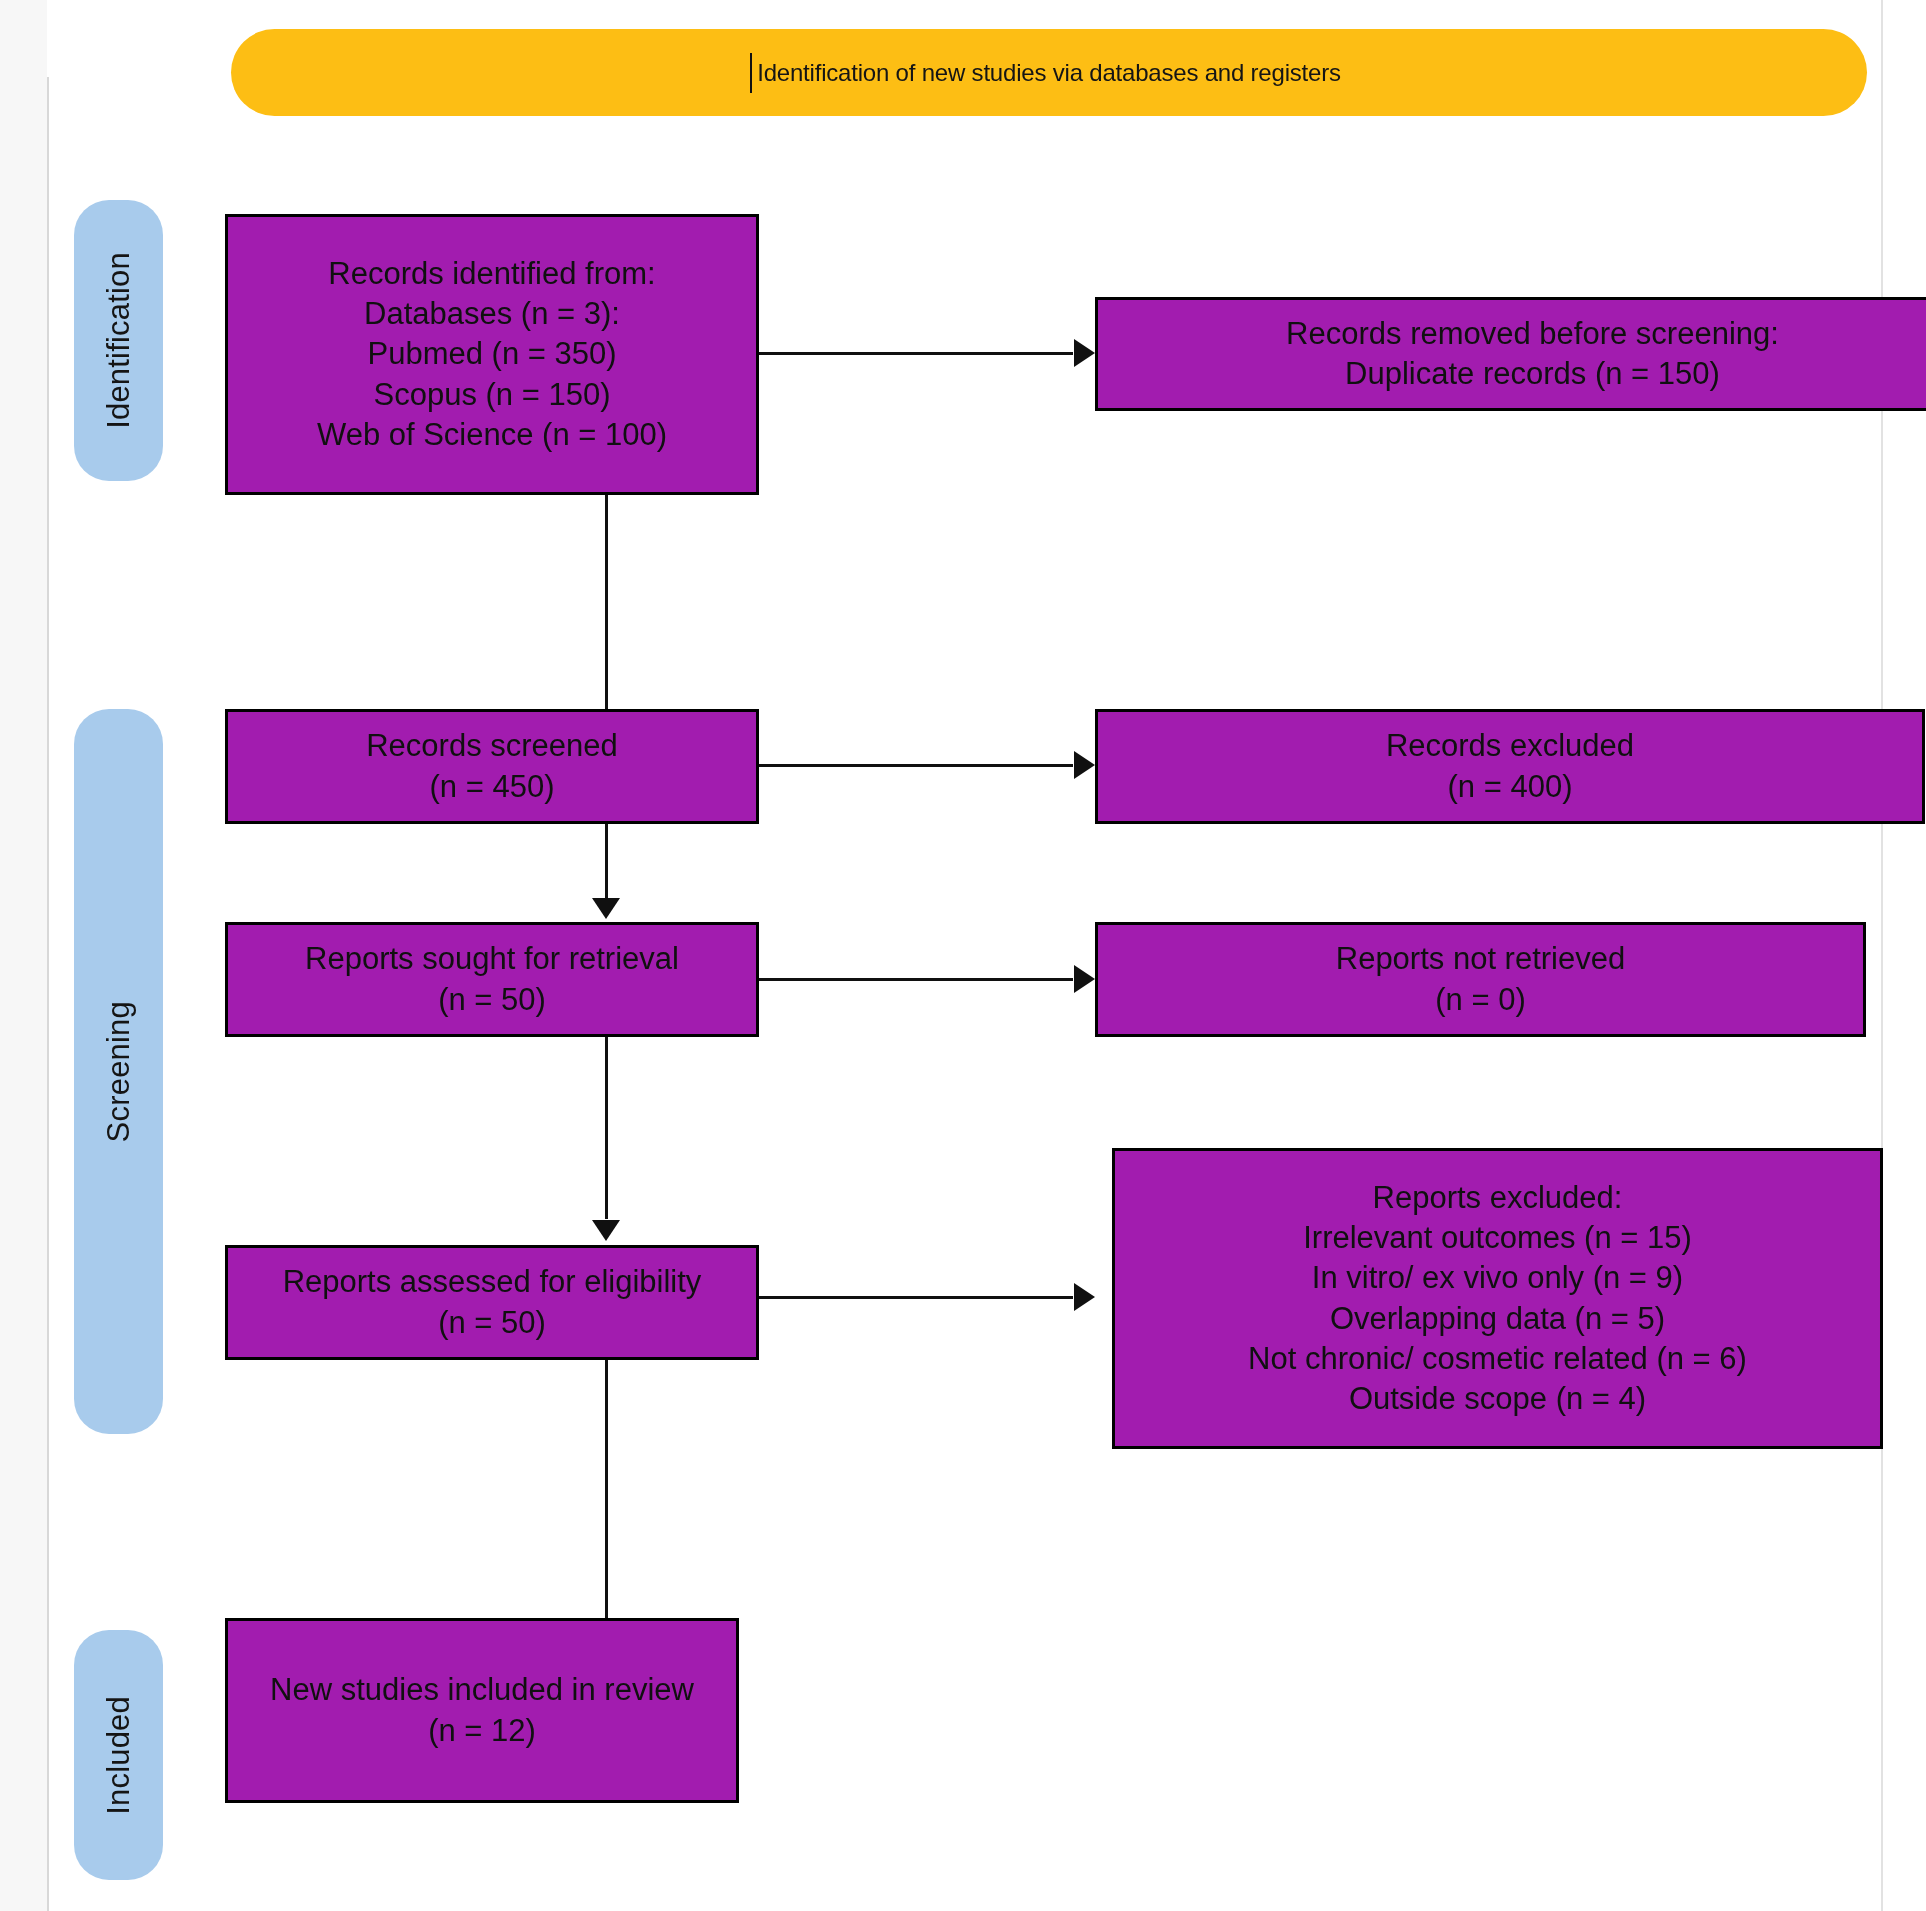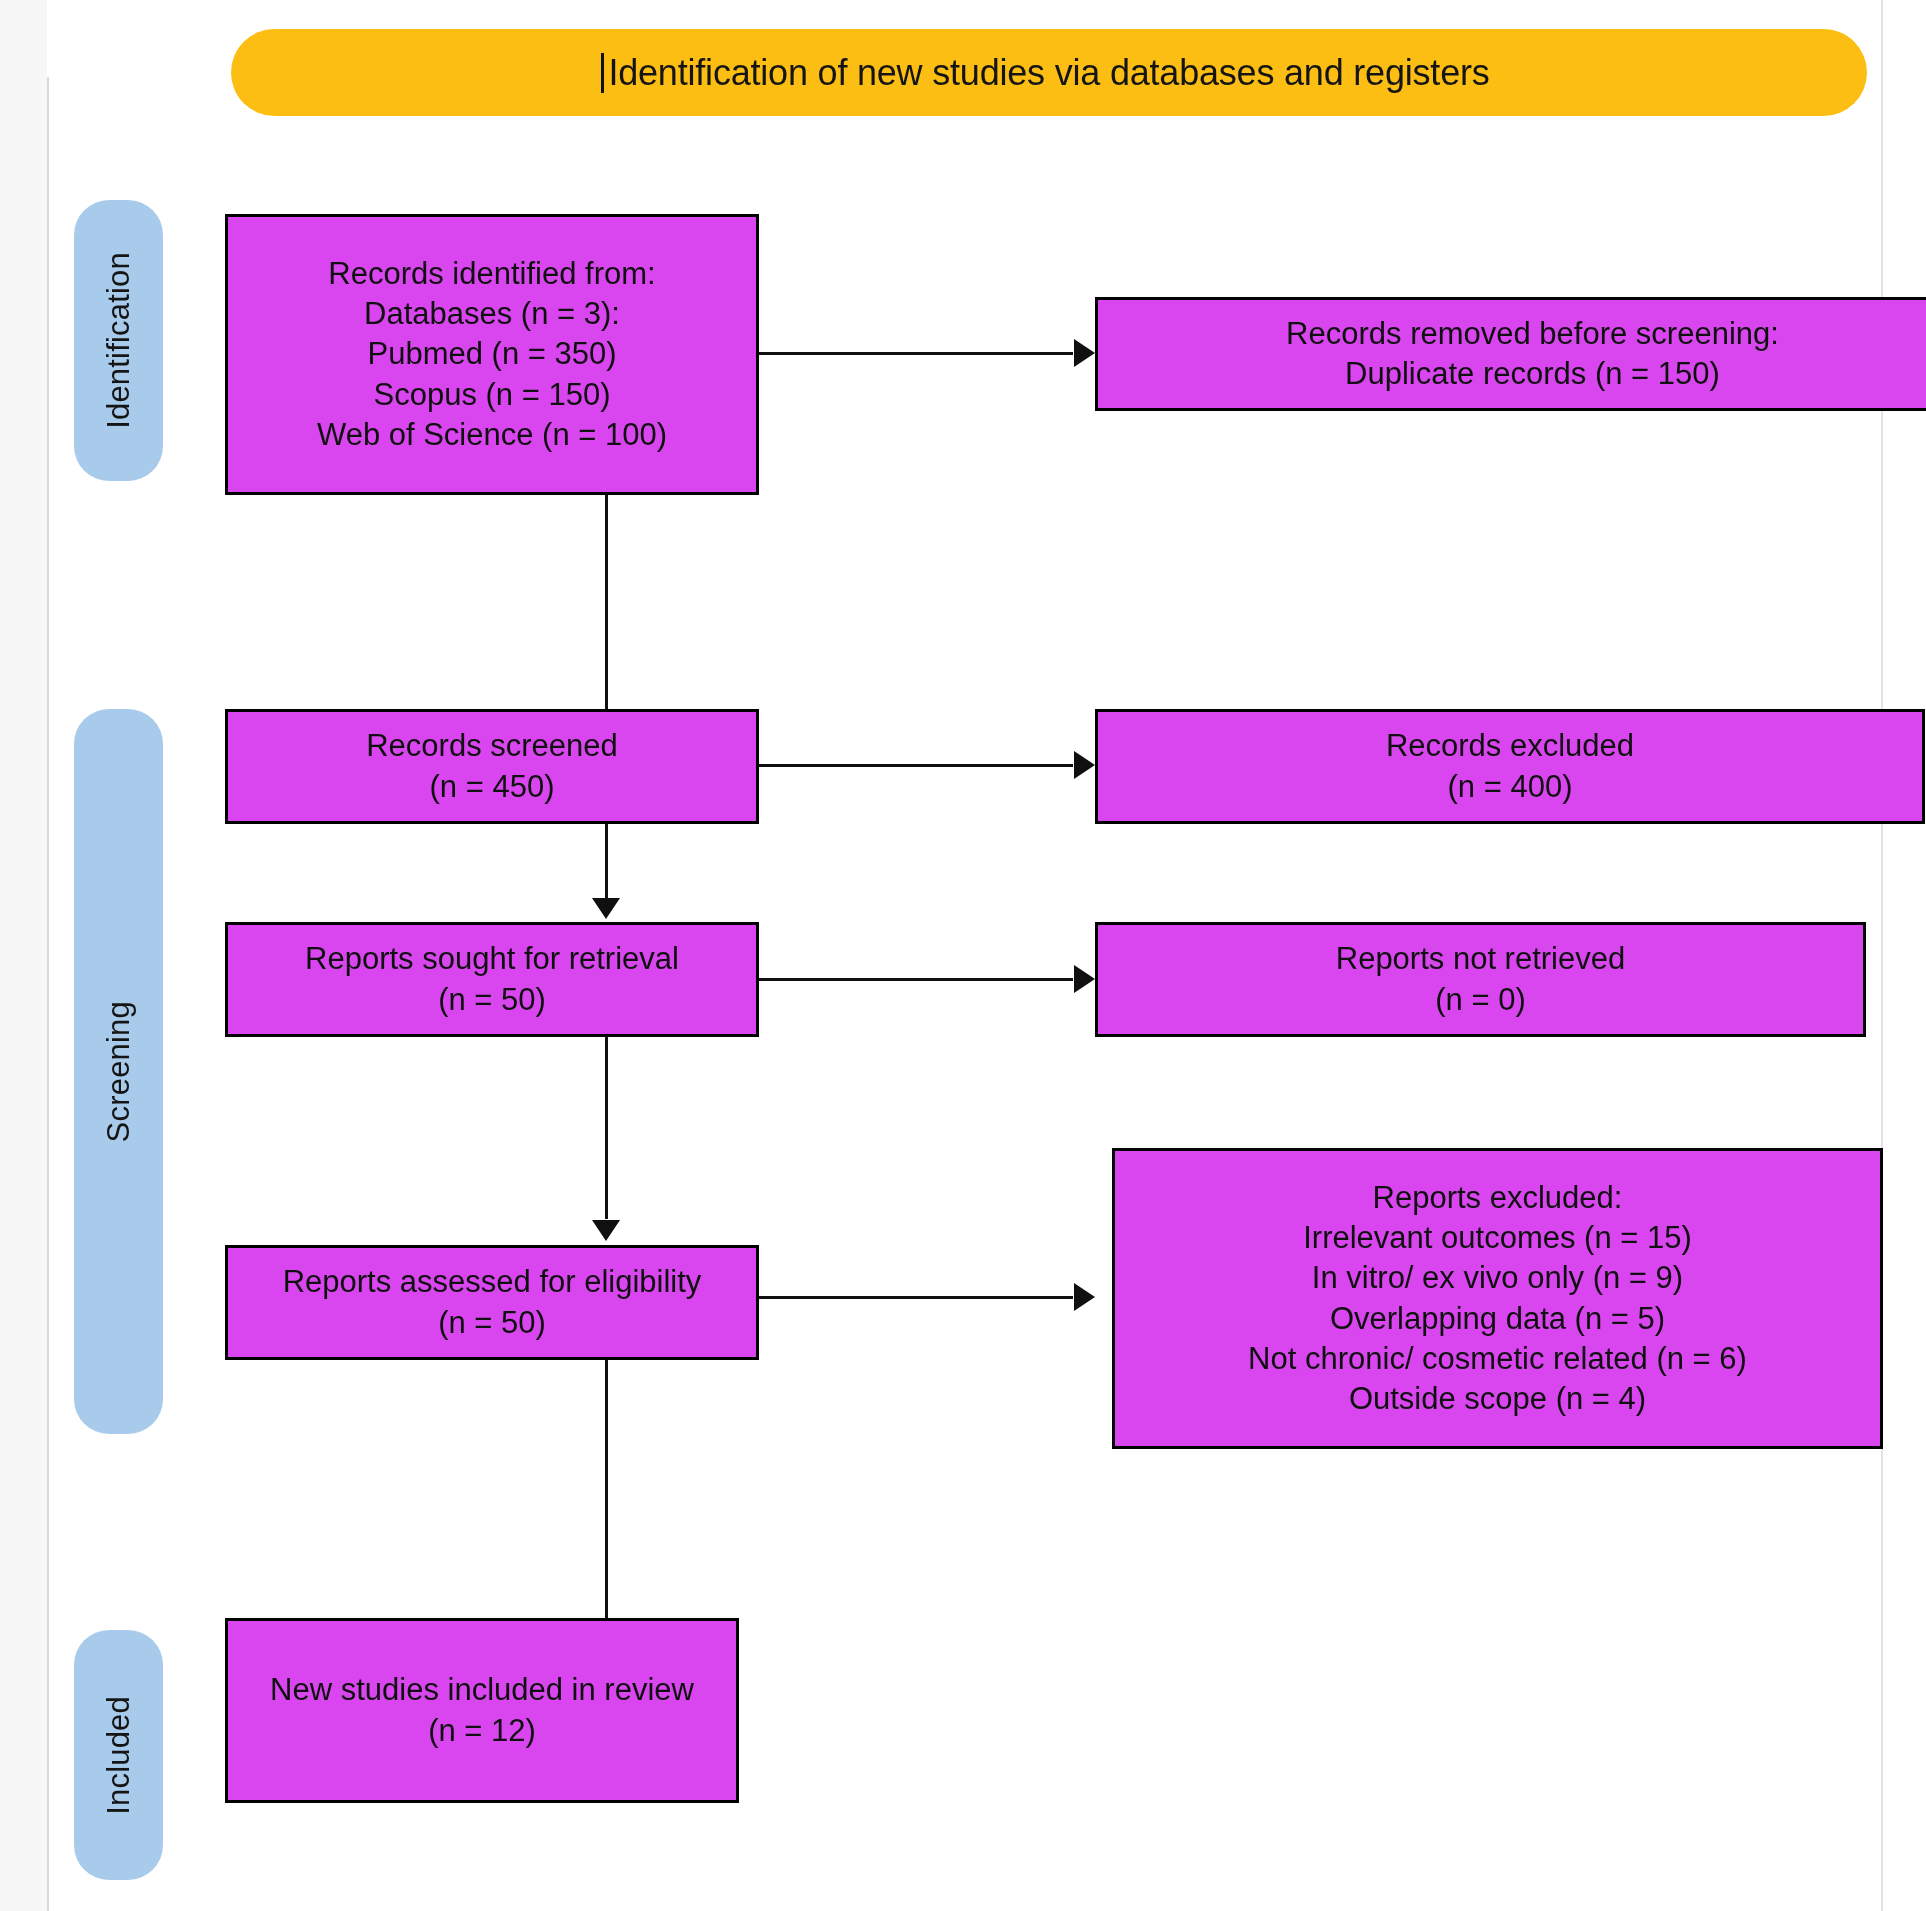--- a/index.html
+++ b/index.html
@@ -42,21 +42,21 @@
     top: 29px;
     width: 1636px;
     height: 87px;
     background: #FDBE14;
     border-radius: 44px;
     display: flex;
     align-items: center;
     justify-content: center;
   }
   .banner-text {
-    font-size: 36px;
+    font-size: 24px;
     color: #151515;
     letter-spacing: -0.2px;
     white-space: nowrap;
     position: relative;
   }
   .caret {
     position: absolute;
     left: -7.3px;
     top: 50%;
     transform: translateY(-50%);
@@ -82,21 +82,21 @@
     white-space: nowrap;
     letter-spacing: 0.2px;
   }
   #pill-identification { left: 74px; top: 200px; width: 89px; height: 281px; }
   #pill-screening     { left: 74px; top: 709px; width: 89px; height: 725px; }
   #pill-included      { left: 74px; top: 1630px; width: 89px; height: 250px; }
 
   
   .fbox {
     position: absolute;
-    background: #d946ef;
+    background: #a21caf;
     border: 3.2px solid #000000;
     display: flex;
     flex-direction: column;
     align-items: center;
     justify-content: center;
     padding: 4.8px 11.3px;
   }
   .fbox .line {
     font-size: 31px;
     color: #101010;

